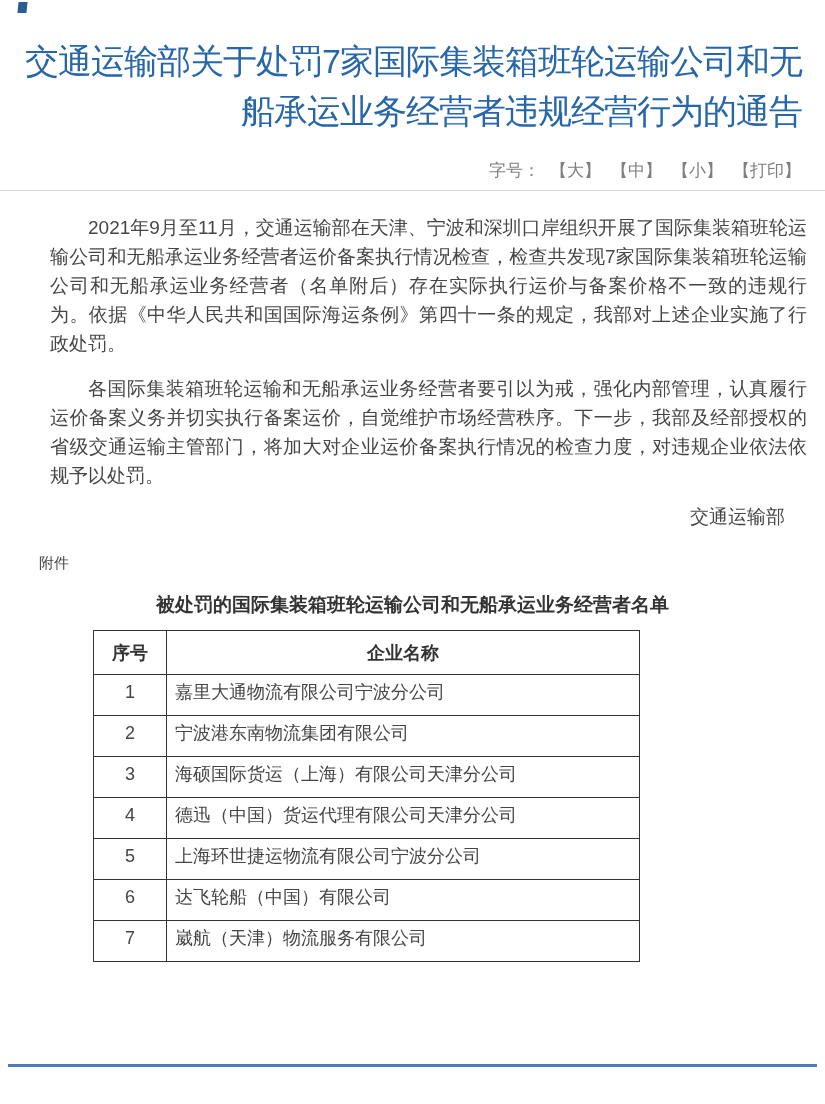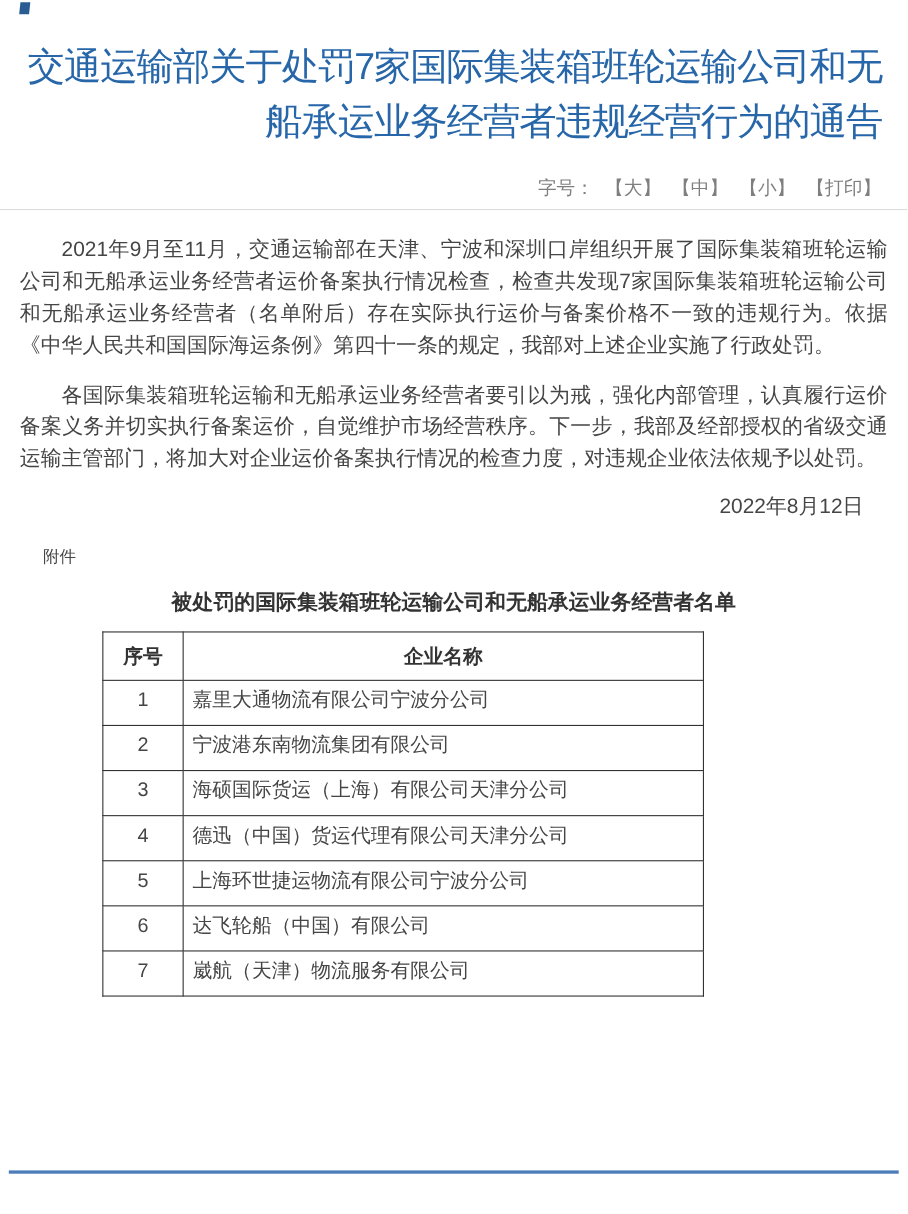--- a/index.html
+++ b/index.html
@@ -36,20 +36,21 @@
   }
   .fontsize-bar span{ display:inline-block; }
   .fontsize-bar .opt{ margin-left:10px; cursor:pointer; }
   .header-divider{
     margin-top:8px;
     border-bottom:1px solid #dcdcdc;
     height:0;
   }
   .body-text{
     padding:6px 18px 0 18px;
+    margin-left:32px;
   }
   .body-text p{
     font-size:19px;
     line-height:29px;
     color:#454545;
     text-indent:2em;
     margin:16px 0;
     text-align:justify;
   }
   .sign-block{
@@ -121,21 +122,21 @@
 </div>
 
 <div class="header-divider"></div>
 
 <div class="body-text">
   <p>2021年9月至11月，交通运输部在天津、宁波和深圳口岸组织开展了国际集装箱班轮运输公司和无船承运业务经营者运价备案执行情况检查，检查共发现7家国际集装箱班轮运输公司和无船承运业务经营者（名单附后）存在实际执行运价与备案价格不一致的违规行为。依据《中华人民共和国国际海运条例》第四十一条的规定，我部对上述企业实施了行政处罚。</p>
   <p>各国际集装箱班轮运输和无船承运业务经营者要引以为戒，强化内部管理，认真履行运价备案义务并切实执行备案运价，自觉维护市场经营秩序。下一步，我部及经部授权的省级交通运输主管部门，将加大对企业运价备案执行情况的检查力度，对违规企业依法依规予以处罚。</p>
 </div>
 
 <div class="sign-block">
-  <div class="date">2022年8月12日</div>
+  <div class="sig">交通运输部</div>
 </div>
 
 <div class="attachment">附件</div>
 
 <div class="table-title">被处罚的国际集装箱班轮运输公司和无船承运业务经营者名单</div>
 
 <table class="penalty">
   <colgroup>
       <col class="c-no">
       <col class="c-name">

